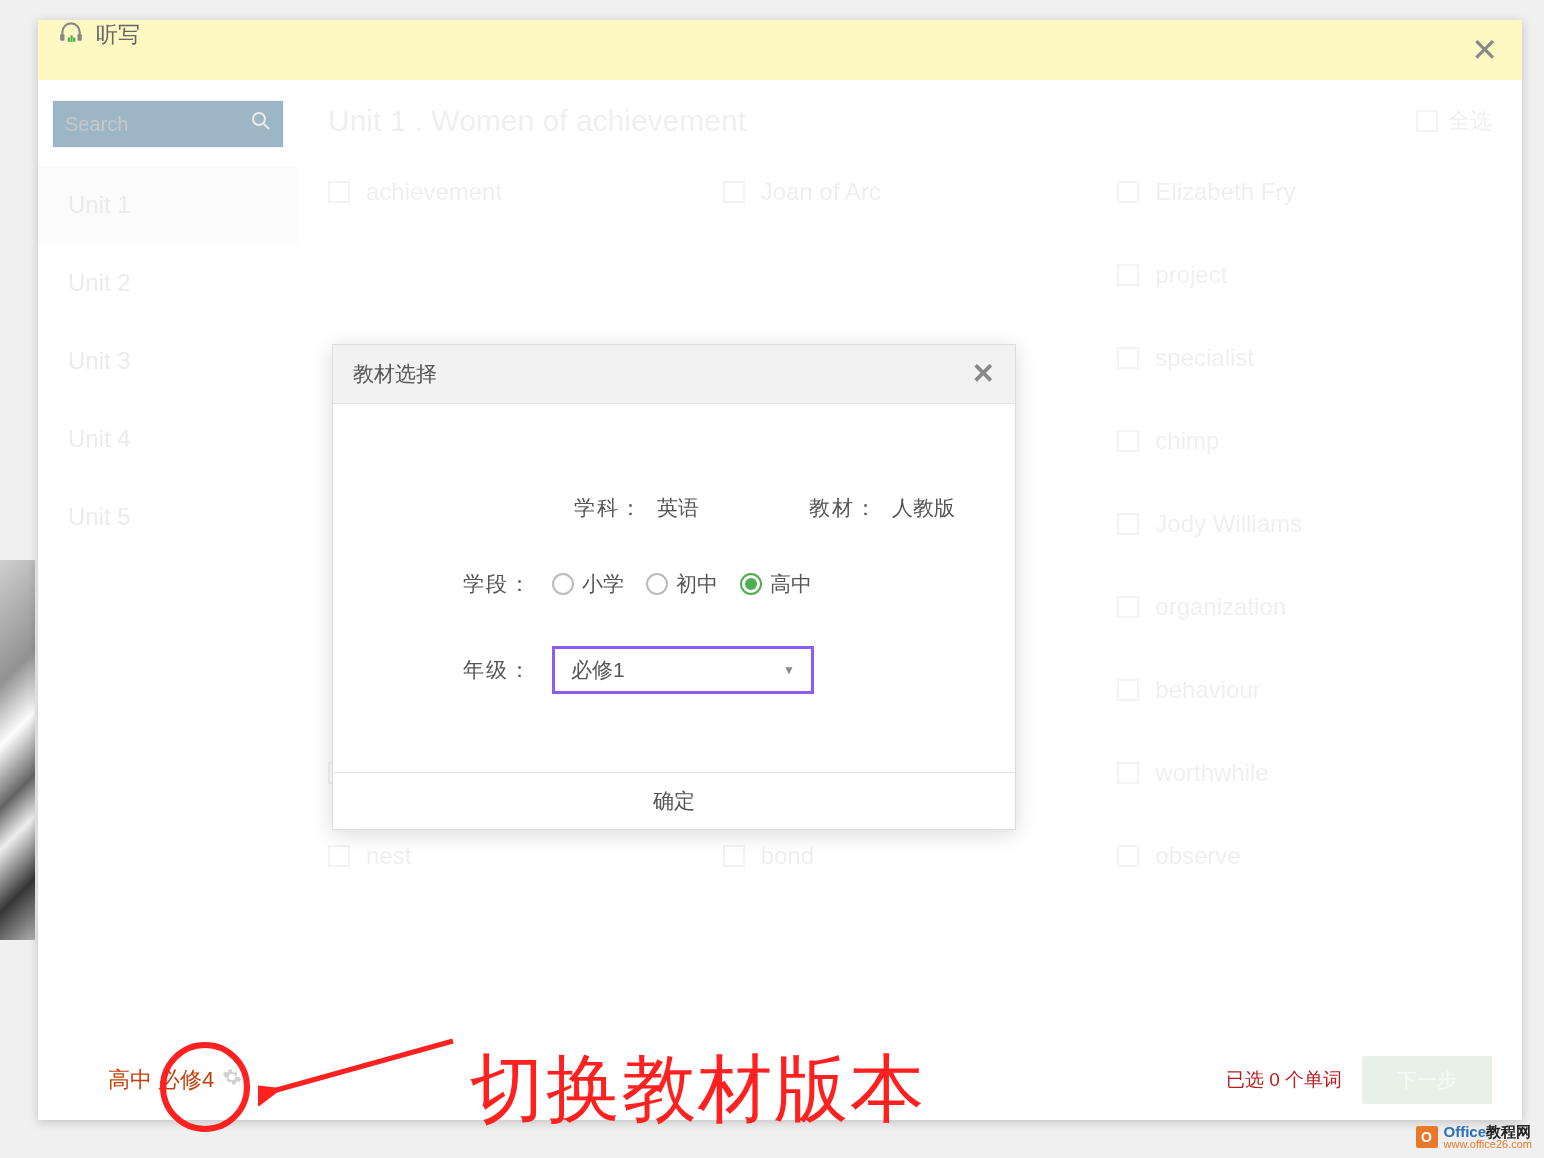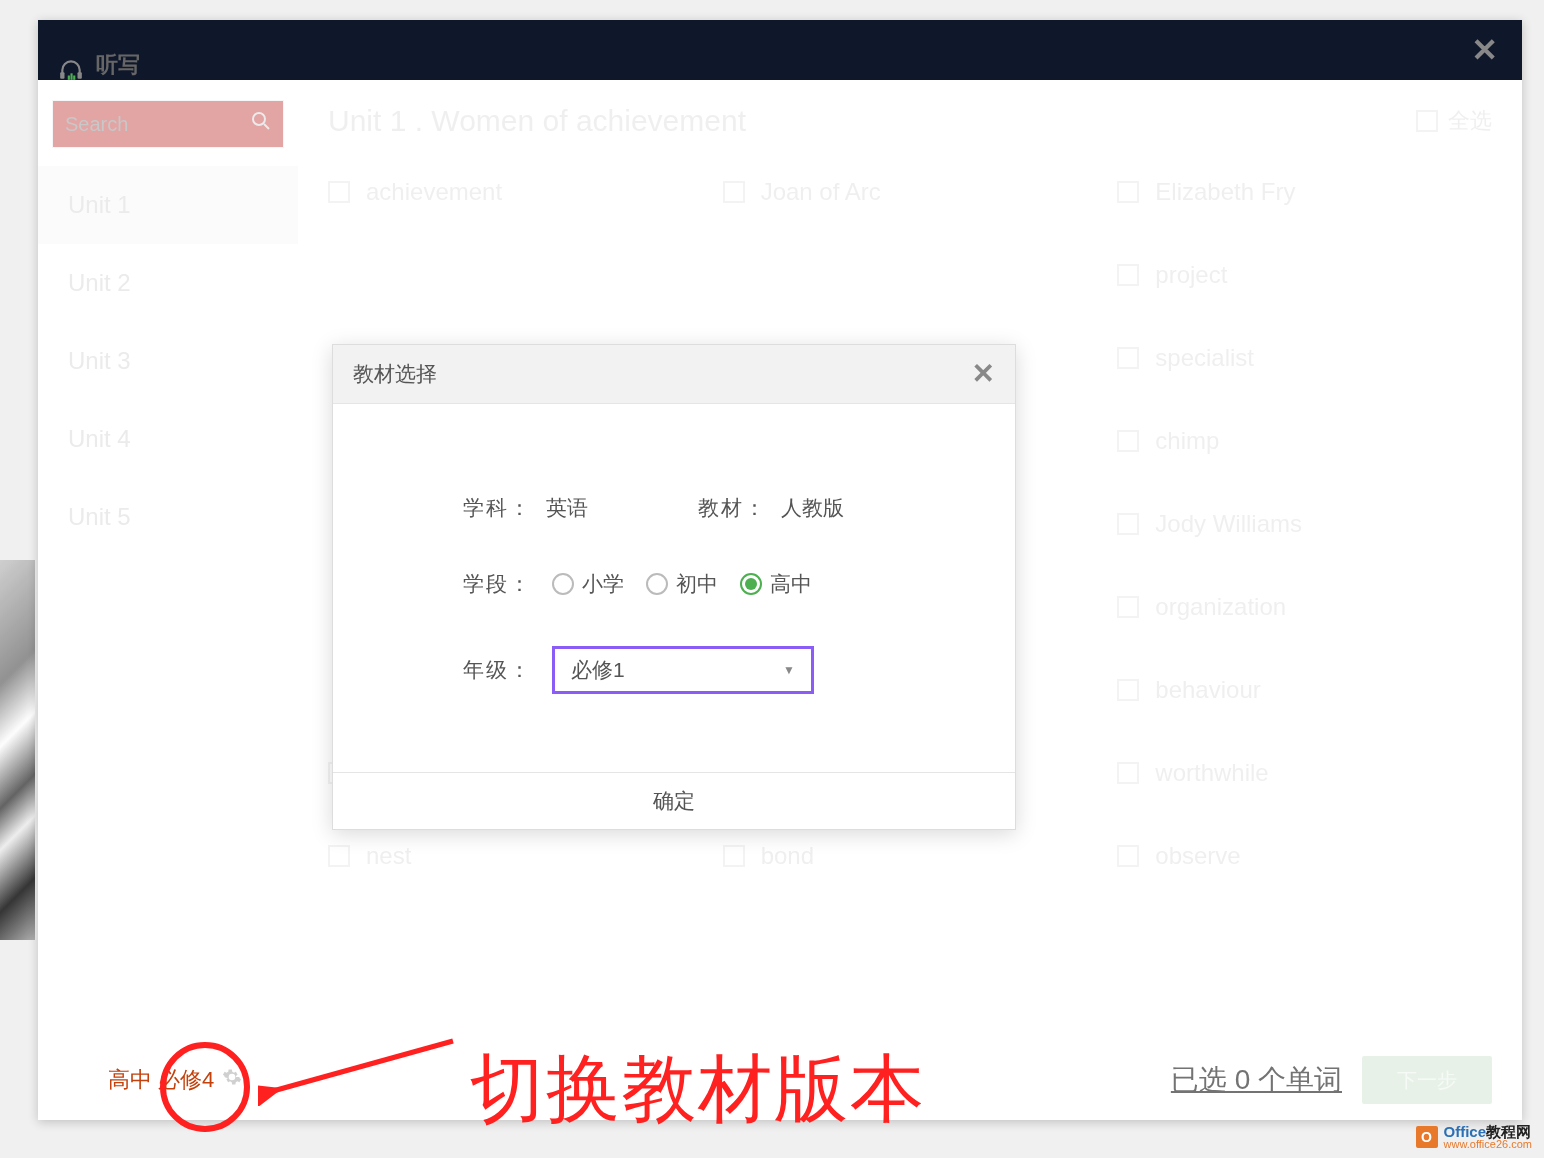--- a/index.html
+++ b/index.html
@@ -29,26 +29,25 @@
       position: absolute;
       left: 38px;
       top: 20px;
       right: 22px;
       bottom: 38px;
       background: #ffffff;
       box-shadow: 0 2px 10px rgba(0,0,0,0.2);
     }
     .title-bar {
       height: 60px;
-      background: #0f172a;
-      display: flex;
-      align-items: flex-end;
+      background: #fef9c3;
+      display: flex;
+      align-items: flex-start;
       padding: 0 20px;
       position: relative;
-      font-weight: bold;
     }
     .title-bar .headphone-icon {
       width: 26px;
       height: 22px;
       margin-right: 12px;
     }
     .title-bar .title-text {
       font-size: 22px;
       color: #666;
     }
@@ -69,21 +68,21 @@
     }
     .sidebar {
       width: 260px;
       background: #fff;
       padding-top: 20px;
     }
     .search-box {
       margin: 0 14px 18px 14px;
       height: 48px;
       border: 1px solid #e8e8e8;
-      background: #b91c1c;
+      background: #0c4a6e;
       display: flex;
       align-items: center;
       padding: 0 12px;
       position: relative;
     }
     .search-box input {
       border: none;
       background: transparent;
       outline: none;
       font-size: 20px;
@@ -171,23 +170,22 @@
     .footer-left .gear-icon {
       color: #d0d0d0;
     }
     .footer-right {
       margin-left: auto;
       display: flex;
       align-items: center;
       gap: 20px;
     }
     .selected-count {
-      font-size: 28px;
-      color: #737373;
-      text-decoration: underline;
+      font-size: 19px;
+      color: #b91c1c;
     }
     .next-btn {
       width: 130px;
       height: 48px;
       background: #e8f1e8;
       color: #f6faf6;
       font-size: 20px;
       display: flex;
       align-items: center;
       justify-content: center;
@@ -236,20 +234,21 @@
       margin-bottom: 48px;
       font-size: 21px;
       color: #555;
     }
     .modal-row .label {
       display: inline-block;
       letter-spacing: 2px;
     }
     .modal-row.row1 {
       gap: 0;
+      justify-content: flex-end;
     }
     .modal-row.row1 .pair {
       display: flex;
       align-items: center;
       gap: 14px;
     }
     .modal-row.row1 .spacer {
       width: 110px;
     }
     .radio-group {

